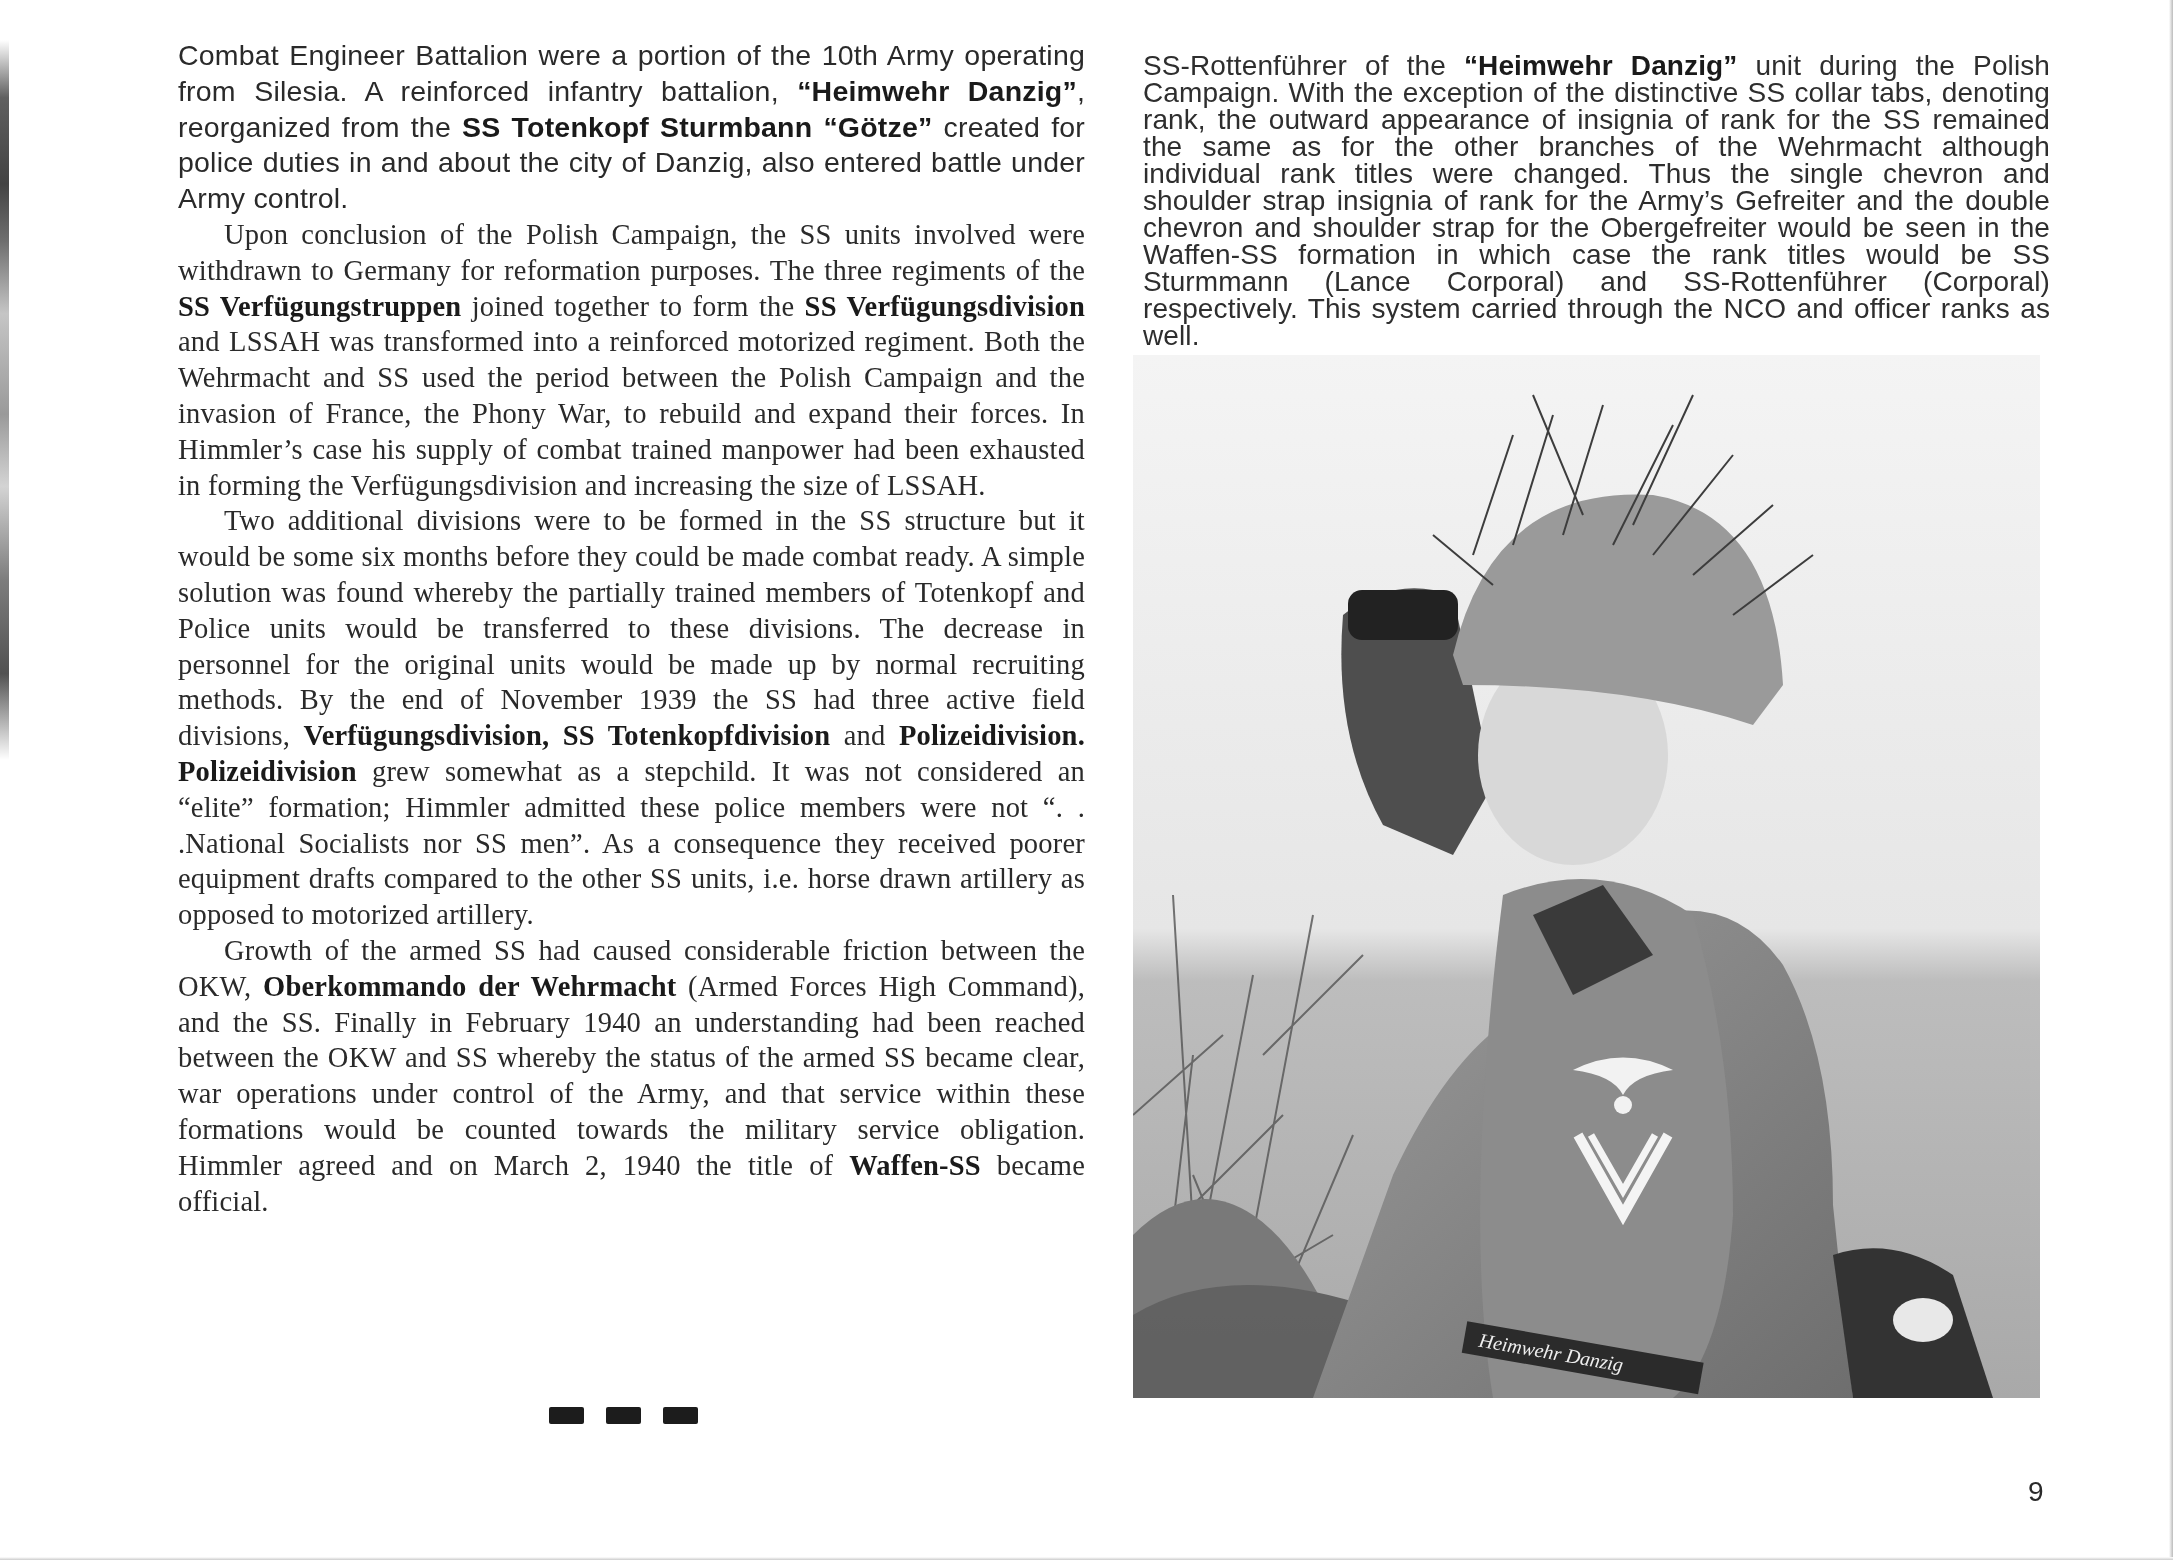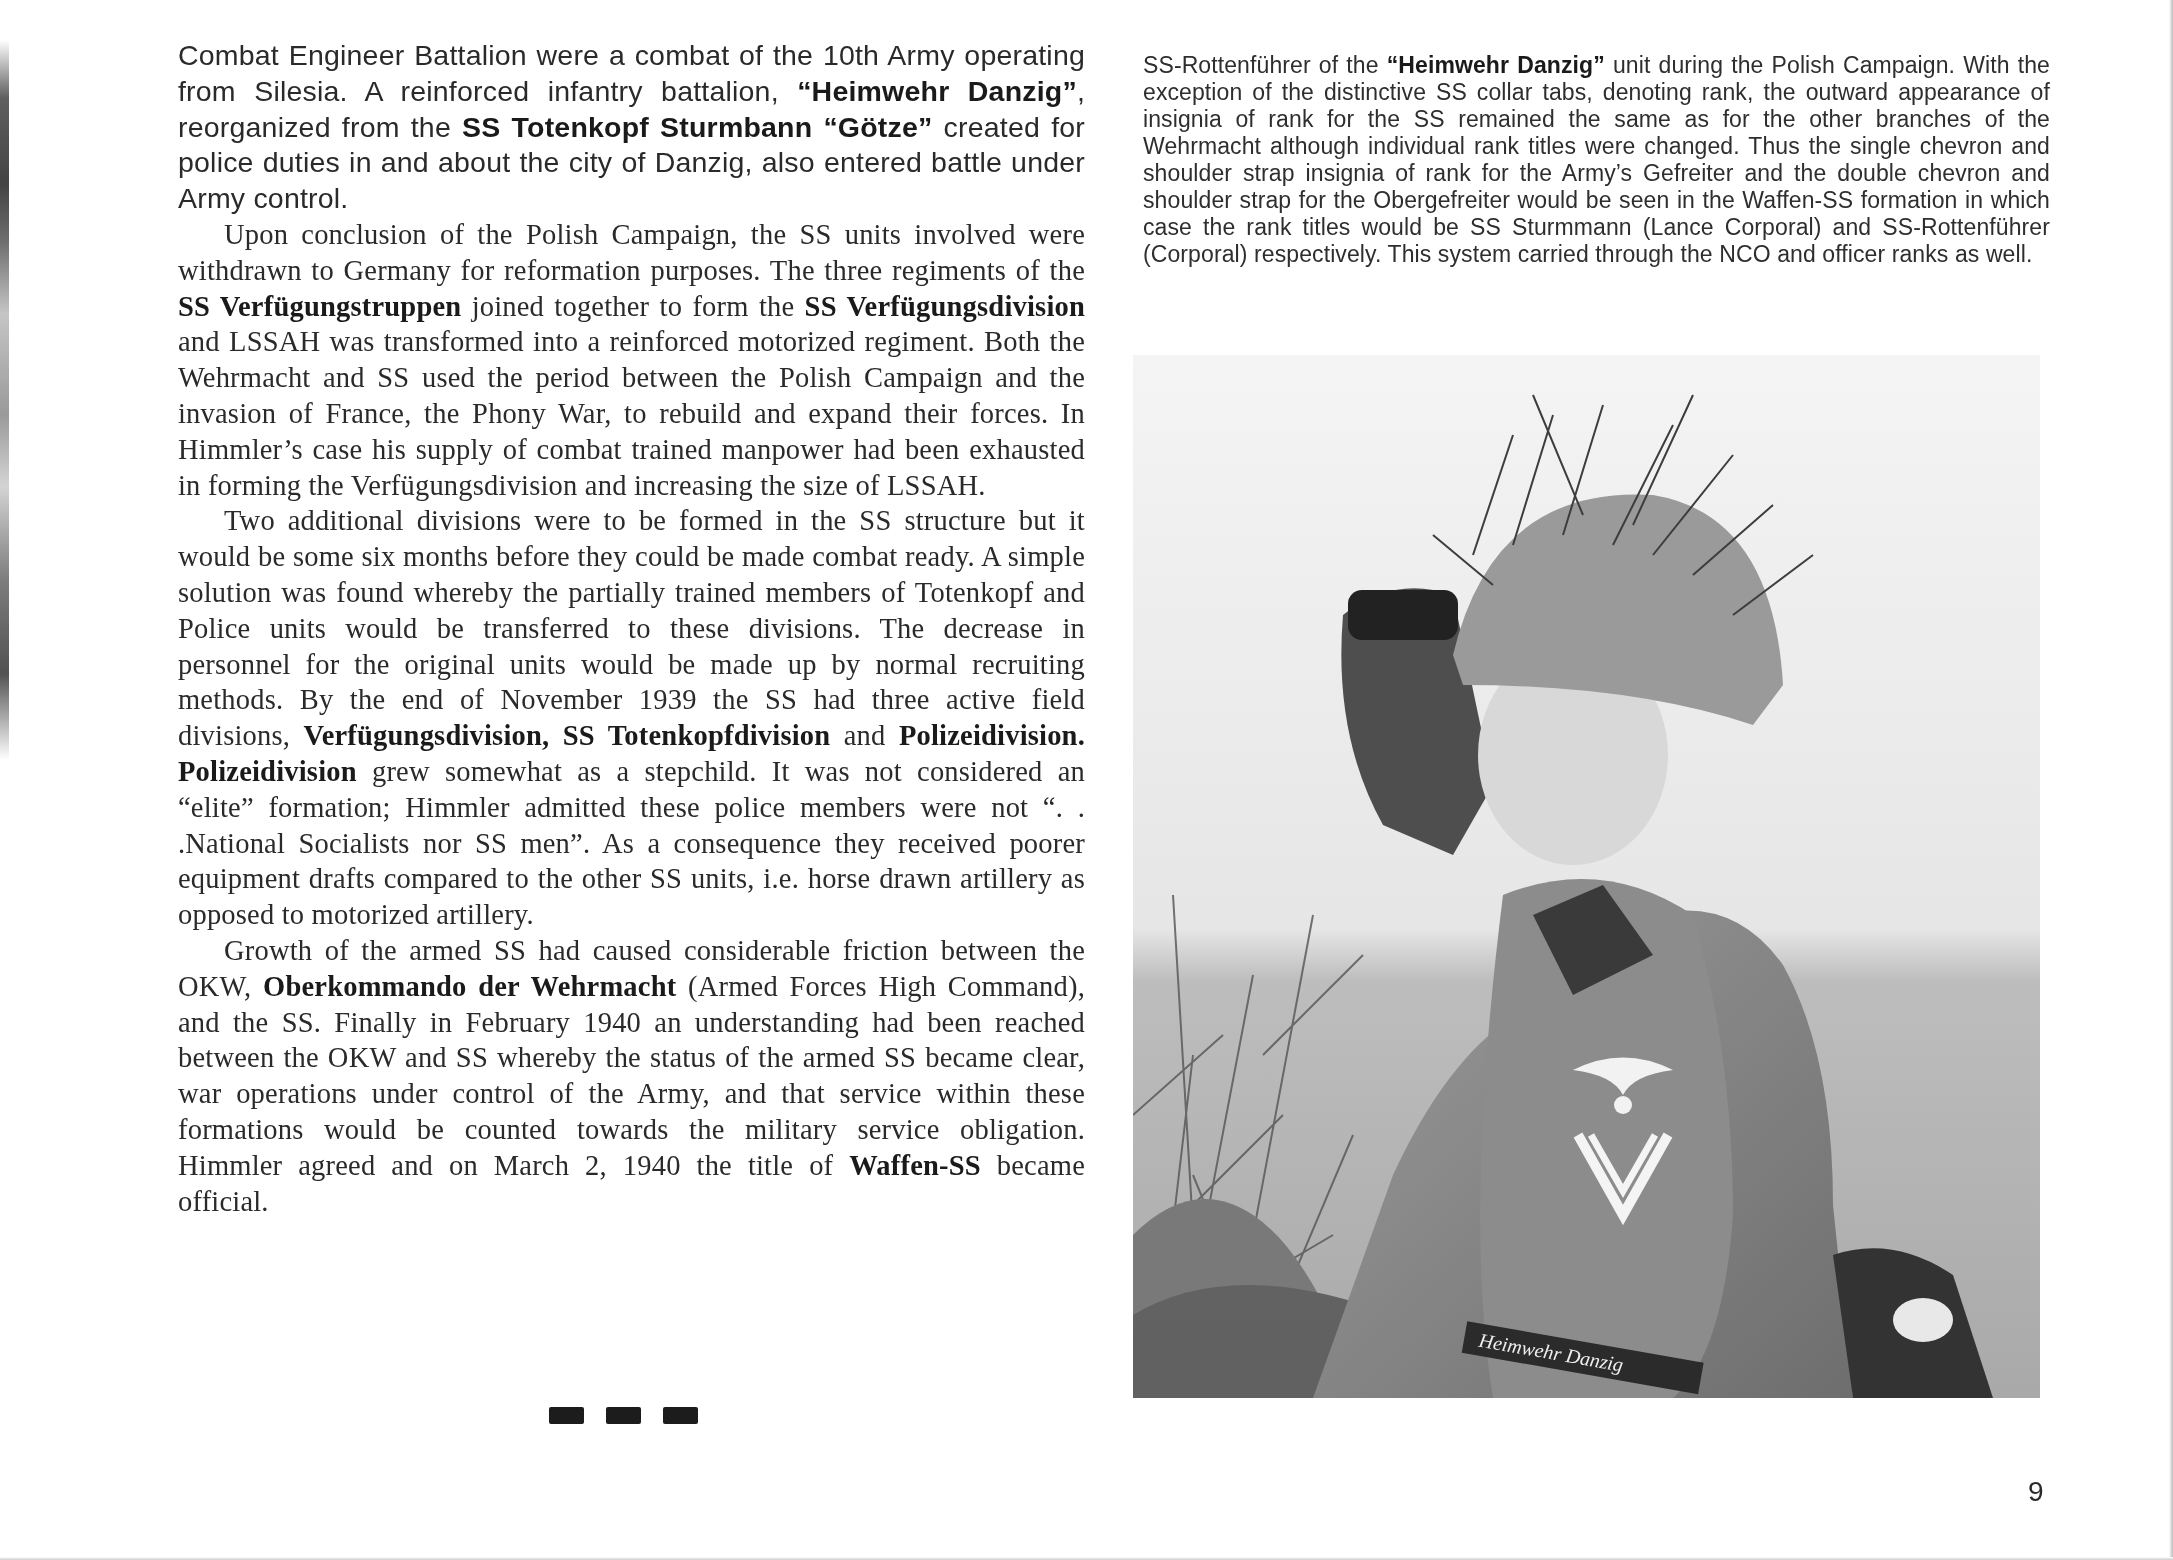--- a/index.html
+++ b/index.html
@@ -29,21 +29,21 @@
   .col-left p.indent { text-indent: 46px; font-family: Liberation Serif, serif; }
   .col-left b, .caption b { font-weight: bold; color: #1a1a1a; }
   .end-marks {
     position: absolute; left: 549px; top: 1407px; display: flex; gap: 22px;
   }
   .end-marks span {
     display: block; width: 35px; height: 17px; background: #1c1c1c; border-radius: 2px;
   }
   .caption {
     position: absolute; left: 1143px; top: 52px; width: 907px;
-    font-size: 23px; line-height: 27px; text-align: justify; color: #2e2e2e;
+    font-size: 28px; line-height: 27px; text-align: justify; color: #2e2e2e;
     letter-spacing: 0.1px;
   }
   .caption p { margin: 0; }
   .photo {
     position: absolute; left: 1133px; top: 355px; width: 907px; height: 1043px;
     background: #eeeeee; overflow: hidden;
   }
   .photo svg { display: block; width: 100%; height: 100%; }
   .page-number {
     position: absolute; left: 2028px; top: 1476px; font-size: 28px; color: #2a2a2a;
@@ -51,21 +51,21 @@
   }
 </style>
 </head>
 <body>
 
 <div class="left-edge"></div>
 <div class="right-edge"></div>
 <div class="bottom-edge"></div>
 
 <div class="col-left" id="left-col">
-    <p><span>Combat Engineer Battalion were a combat of the 10th Army operating from Silesia. A reinforced infantry battalion, </span><b>“Heimwehr Danzig”</b><span>, reorganized from the </span><b>SS Totenkopf Sturmbann “Götze”</b><span> created for police duties in and about the city of Danzig, also entered battle under Army control.</span></p>
+    <p><span>Combat Engineer Battalion were a portion of the 10th Army operating from Silesia. A reinforced infantry battalion, </span><b>“Heimwehr Danzig”</b><span>, reorganized from the </span><b>SS Totenkopf Sturmbann “Götze”</b><span> created for police duties in and about the city of Danzig, also entered battle under Army control.</span></p>
     <p class="indent"><span>Upon conclusion of the Polish Campaign, the SS units involved were withdrawn to Germany for reformation purposes. The three regiments of the </span><b>SS Verfügungstruppen</b><span> joined together to form the </span><b>SS Verfügungsdivision</b><span> and LSSAH was transformed into a reinforced motorized regiment. Both the Wehrmacht and SS used the period between the Polish Campaign and the invasion of France, the Phony War, to rebuild and expand their forces. In Himmler’s case his supply of combat trained manpower had been exhausted in forming the Verfügungsdivision and increasing the size of LSSAH.</span></p>
     <p class="indent"><span>Two additional divisions were to be formed in the SS structure but it would be some six months before they could be made combat ready. A simple solution was found whereby the partially trained members of Totenkopf and Police units would be transferred to these divisions. The decrease in personnel for the original units would be made up by normal recruiting methods. By the end of November 1939 the SS had three active field divisions, </span><b>Verfügungsdivision, SS Totenkopfdivision</b><span> and </span><b>Polizeidivision. Polizeidivision</b><span> grew somewhat as a stepchild. It was not considered an “elite” formation; Himmler admitted these police members were not “. . .National Socialists nor SS men”. As a consequence they received poorer equipment drafts compared to the other SS units, i.e. horse drawn artillery as opposed to motorized artillery.</span></p>
     <p class="indent"><span>Growth of the armed SS had caused considerable friction between the OKW, </span><b>Oberkommando der Wehrmacht</b><span> (Armed Forces High Command), and the SS. Finally in February 1940 an understanding had been reached between the OKW and SS whereby the status of the armed SS became clear, war operations under control of the Army, and that service within these formations would be counted towards the military service obligation. Himmler agreed and on March 2, 1940 the title of </span><b>Waffen-SS</b><span> became official.</span></p>
   </div>
 
 <div class="end-marks" id="end-marks">
     <span></span>
     <span></span>
     <span></span>
   </div>

